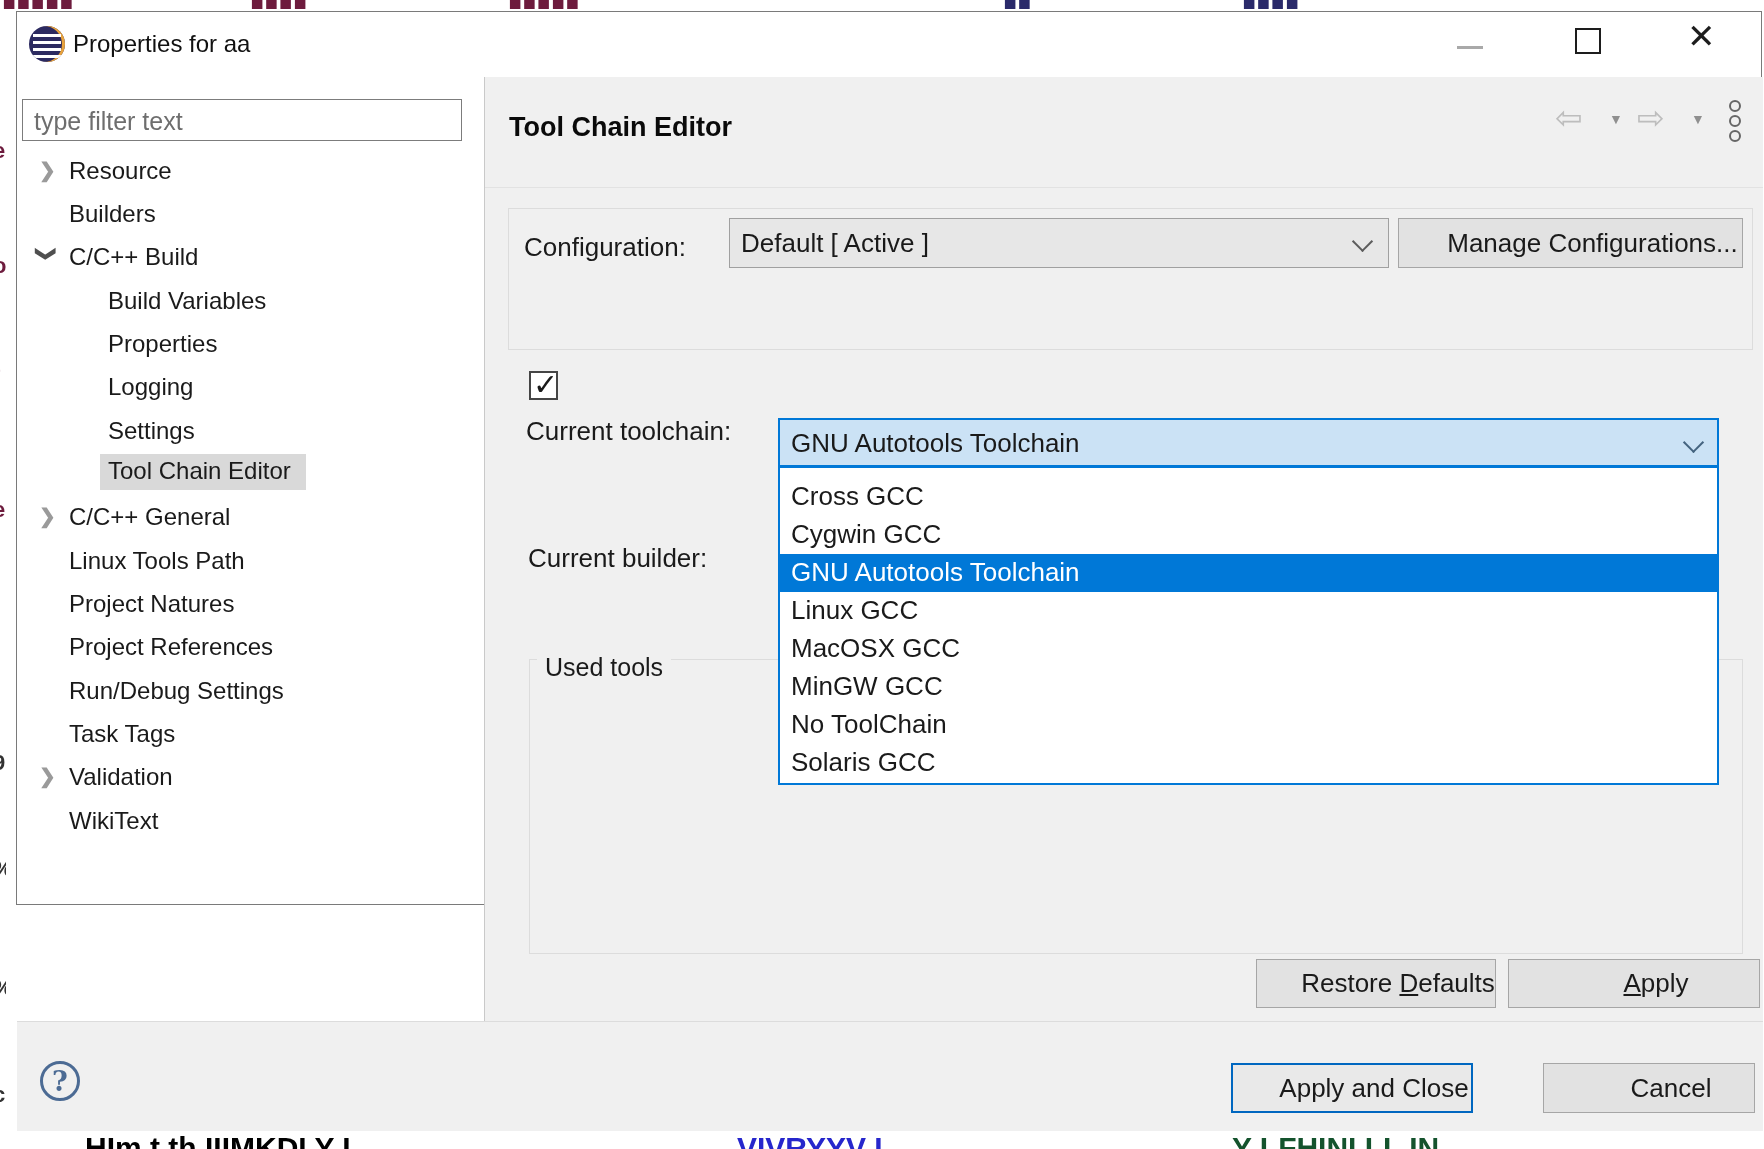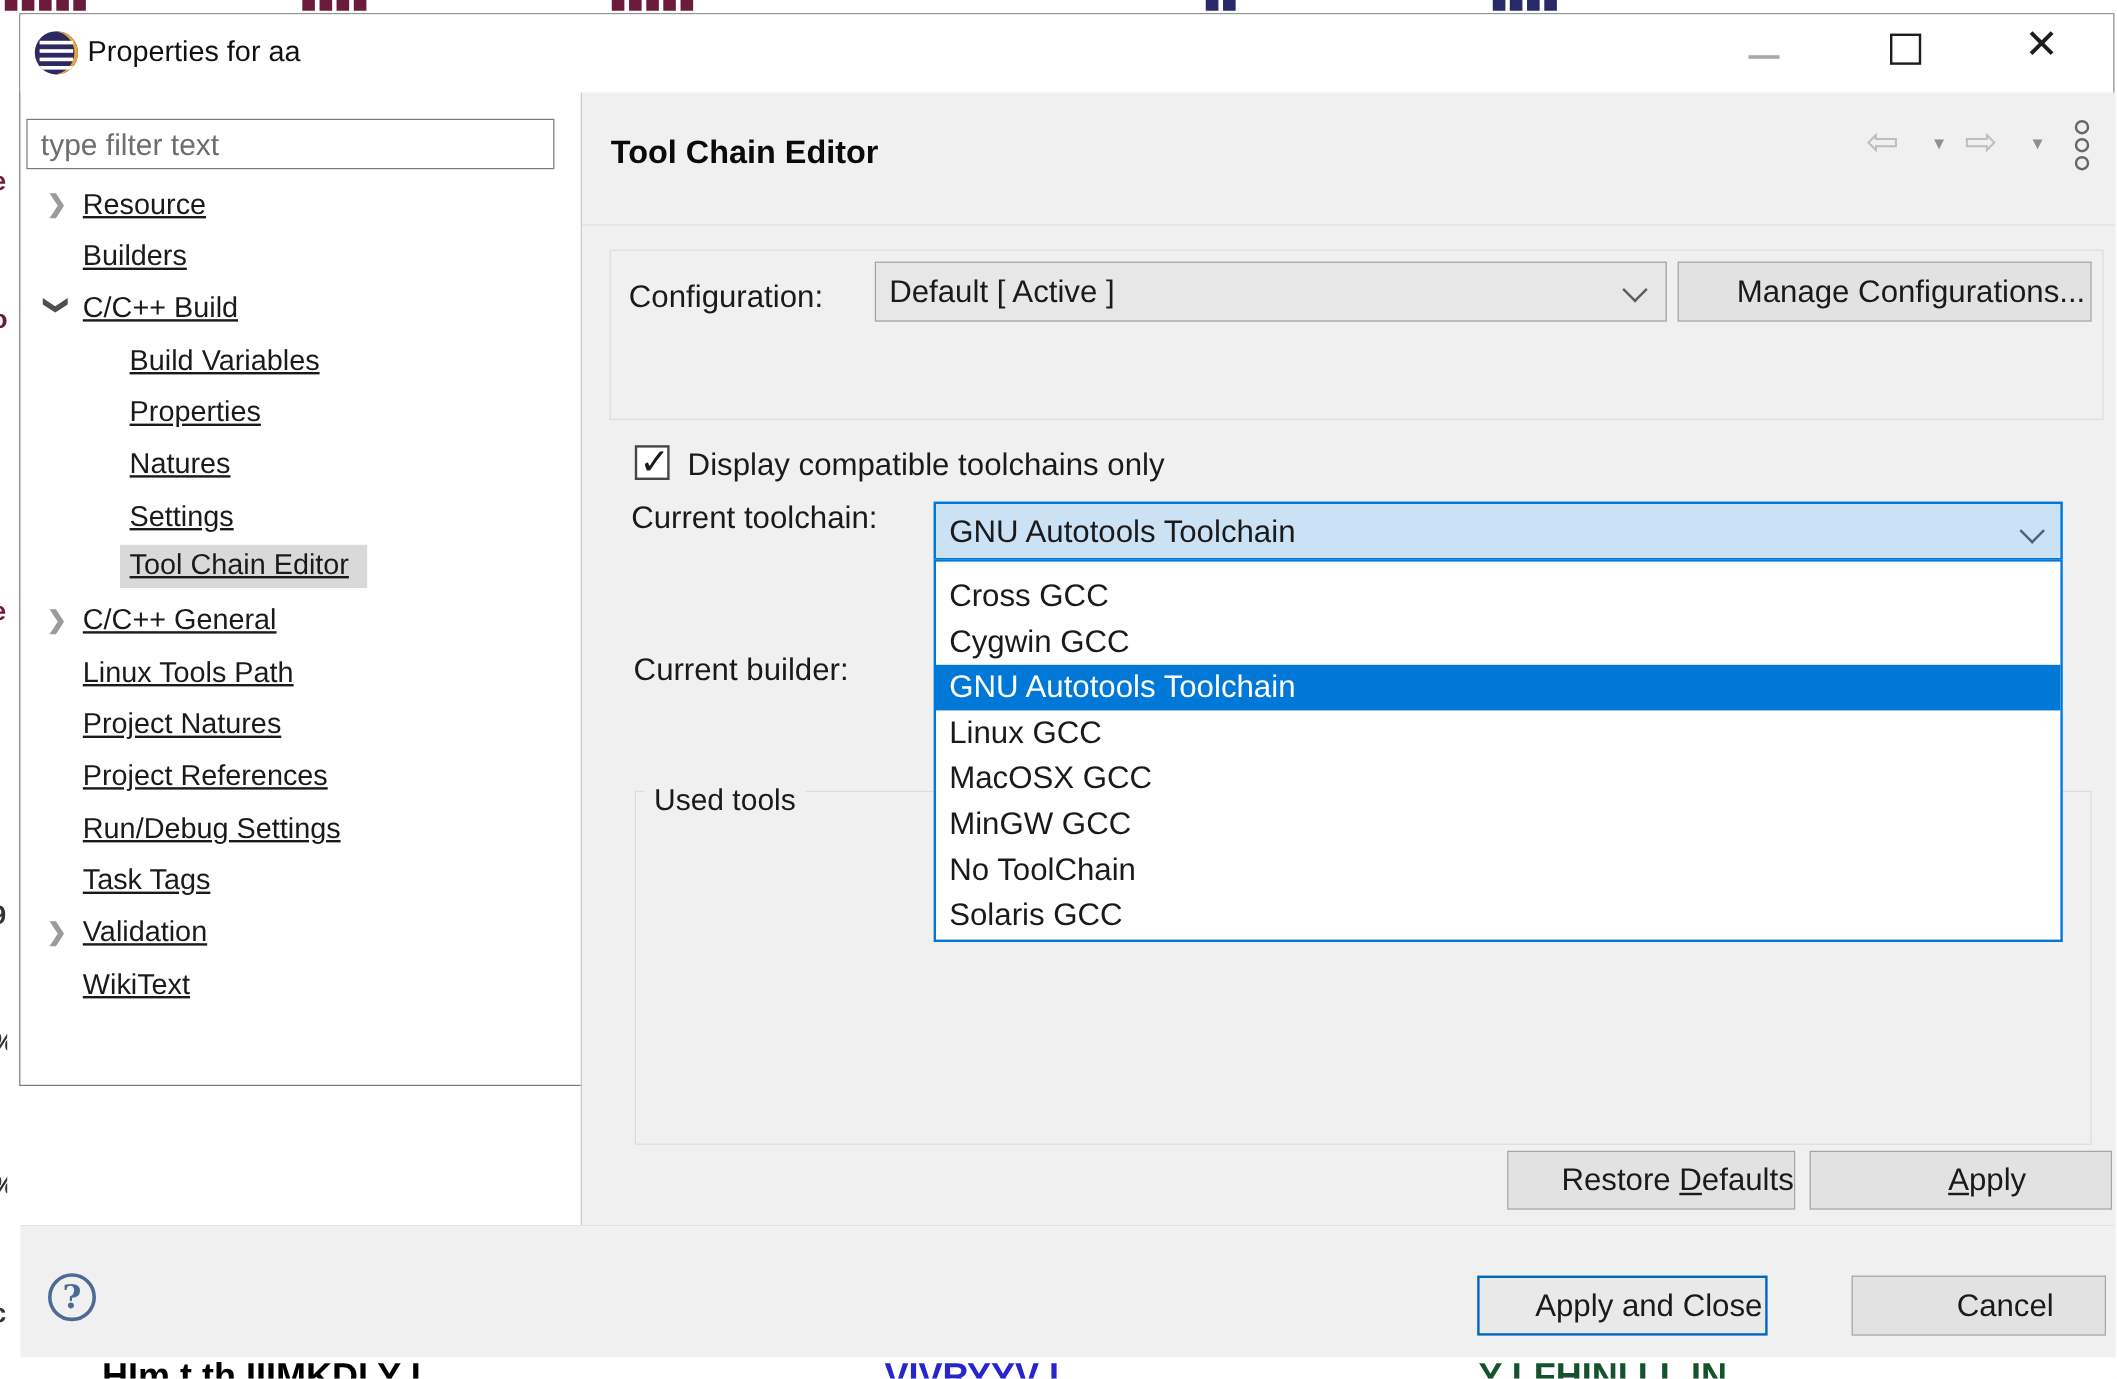--- a/index.html
+++ b/index.html
@@ -31,21 +31,21 @@
   #right-panel{position:absolute;left:467px;top:65px;width:1279px;height:944px;background:#f0f0f0;}
   #v-sep{position:absolute;left:467px;top:65px;width:1px;height:944px;background:#c9c9c9;}
 
   
   #filter-box{position:absolute;left:5px;top:87px;width:440px;height:42px;border:1px solid #7c7c7c;
               background:#fff;box-sizing:border-box;}
   #filter-box span{display:block;margin:7px 0 0 11px;font-size:25px;color:#6e6e6e;}
   .trow{position:absolute;left:0;width:460px;height:38px;font-size:24px;}
   .trow .chev{position:absolute;left:22px;top:5px;font-size:20px;color:#9a9a9a;font-weight:bold;}
   .trow .chev.exp{color:#4f4f4f;transform:rotate(90deg);top:3px;}
-  .trow .tlabel{position:absolute;left:52px;top:4px;white-space:nowrap;text-decoration:underline;}
+  .trow .tlabel{position:absolute;left:52px;top:4px;white-space:nowrap;}
   .trow.lvl1 .tlabel{left:91px;}
   .trow.selected .tlabel{left:83px;background:#d9d9d9;padding:3px 15px 5px 8px;top:-2px;}
 
   
   #page-title{position:absolute;left:492px;top:100px;font-size:27px;font-weight:bold;color:#0a0a0a;}
   #hdr-line{position:absolute;left:468px;top:175px;width:1278px;height:1px;background:#e2e2e2;}
   .navarrow{position:absolute;top:86px;font-size:33px;color:#bdbdbd;}
   .navdrop{position:absolute;top:99px;font-size:14px;color:#8f8f8f;}
   #kebab{position:absolute;left:1712px;top:88px;width:10px;}
   #kebab i{display:block;width:8px;height:8px;border:2px solid #666;border-radius:50%;margin-bottom:3px;}
@@ -159,21 +159,21 @@
       <span class="chev exp">❯</span>
       <span class="tlabel">C/C++ Build</span>
       </div>
     <div class="trow lvl1" style="top:271px">
       <span class="tlabel">Build Variables</span>
       </div>
     <div class="trow lvl1" style="top:314px">
       <span class="tlabel">Properties</span>
       </div>
     <div class="trow lvl1" style="top:357px">
-      <span class="tlabel">Natures</span>
+      <span class="tlabel">Logging</span>
       </div>
     <div class="trow lvl1" style="top:401px">
       <span class="tlabel">Settings</span>
       </div>
     <div class="trow lvl1 selected" style="top:444px">
       <span class="tlabel">Tool Chain Editor</span>
       </div>
     <div class="trow lvl0" style="top:487px">
       <span class="chev">❯</span>
       <span class="tlabel">C/C++ General</span>
@@ -219,21 +219,20 @@
       <span class="val">Default  [ Active ]</span>
       <span class="chevdown" style="right:18px;top:15px;"></span>
     </div>
     <div class="pushbtn" style="left:1381px;top:206px;width:345px;height:50px;">
       <span>Manage Configurations...</span>
     </div>
 
     <div id="cb">
       <span>✓</span>
     </div>
-    <span class="field-label" style="left:556px;top:360px;">Display compatible toolchains only</span>
 
     <span class="field-label" style="left:509px;top:404px;">Current toolchain:</span>
     <div id="tc-combo" class="combo">
       <span class="val">GNU Autotools Toolchain</span>
       <span class="chevdown" style="right:16px;top:15px;border-color:#44637f;"></span>
     </div>
 
     <span class="field-label" style="left:511px;top:531px;">Current builder:</span>
 
     <div id="tools-group" class="groupbox"></div>

